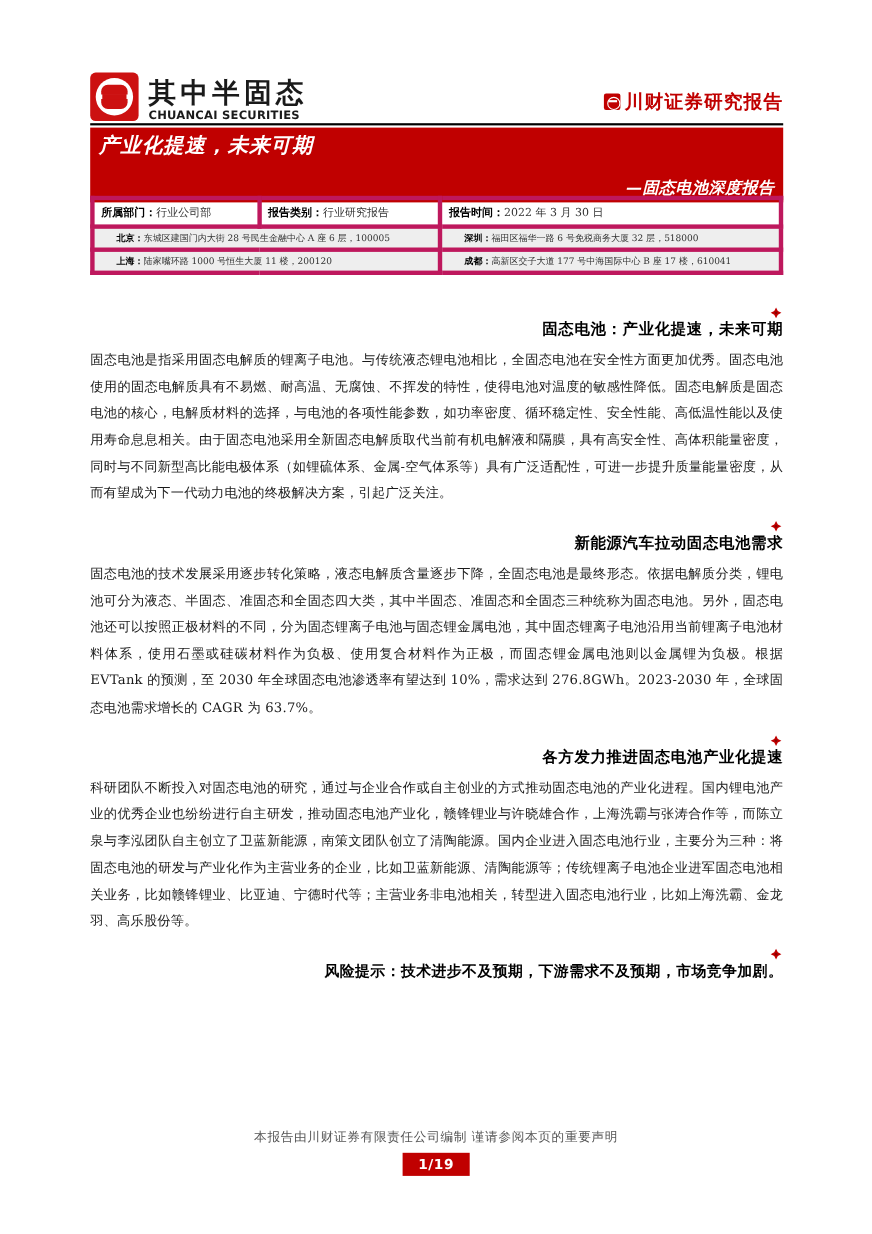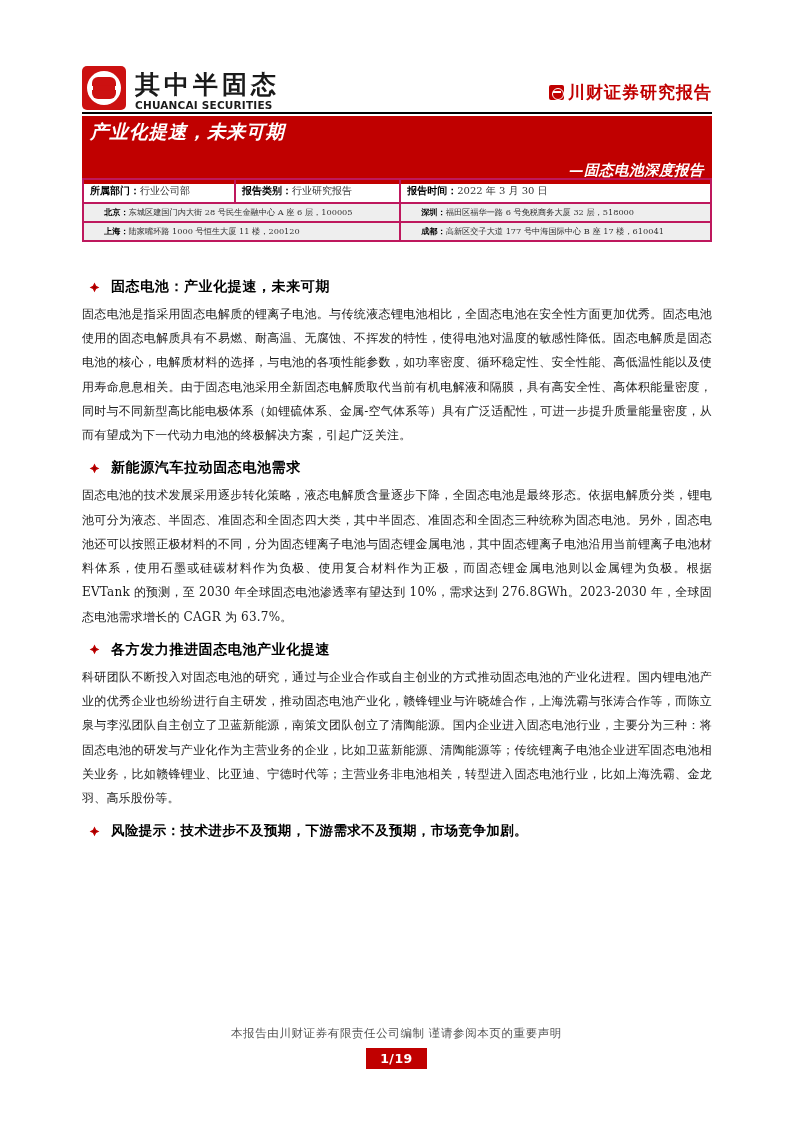--- a/index.html
+++ b/index.html
@@ -152,21 +152,21 @@
 
   
   .info-table {
     position: absolute;
     left: 82px; top: 178px;
     width: 630px;
     border-collapse: collapse;
     font-size: 10px;
   }
   .info-table td {
-    border: 2px solid #be185d;
+    border: 4px solid #be185d;
     padding: 4px 6px;
     vertical-align: middle;
     height: 23px;
   }
   .info-table .lbl {
     font-weight: bold;
     color: #000;
   }
   .info-table .val { color: #333; }
   .addr-row td {
@@ -179,23 +179,24 @@
   .addr-row .val { color: #333; }
 
   
   .content {
     position: absolute;
     left: 82px; top: 278px;
     width: 630px;
   }
   .section-head {
     display: flex;
-    align-items: center;
-    gap: 10px;
+    align-items: flex-end;
+    gap: 0;
     margin: 0 0 6px 6px;
+    flex-direction: column;
   }
   .bullet {
     flex: none;
     width: 13px; height: 13px;
     position: relative;
     display: inline-block;
     transform: translateY(1px);
   }
   .bullet svg { display: block; }
   .section-title {

